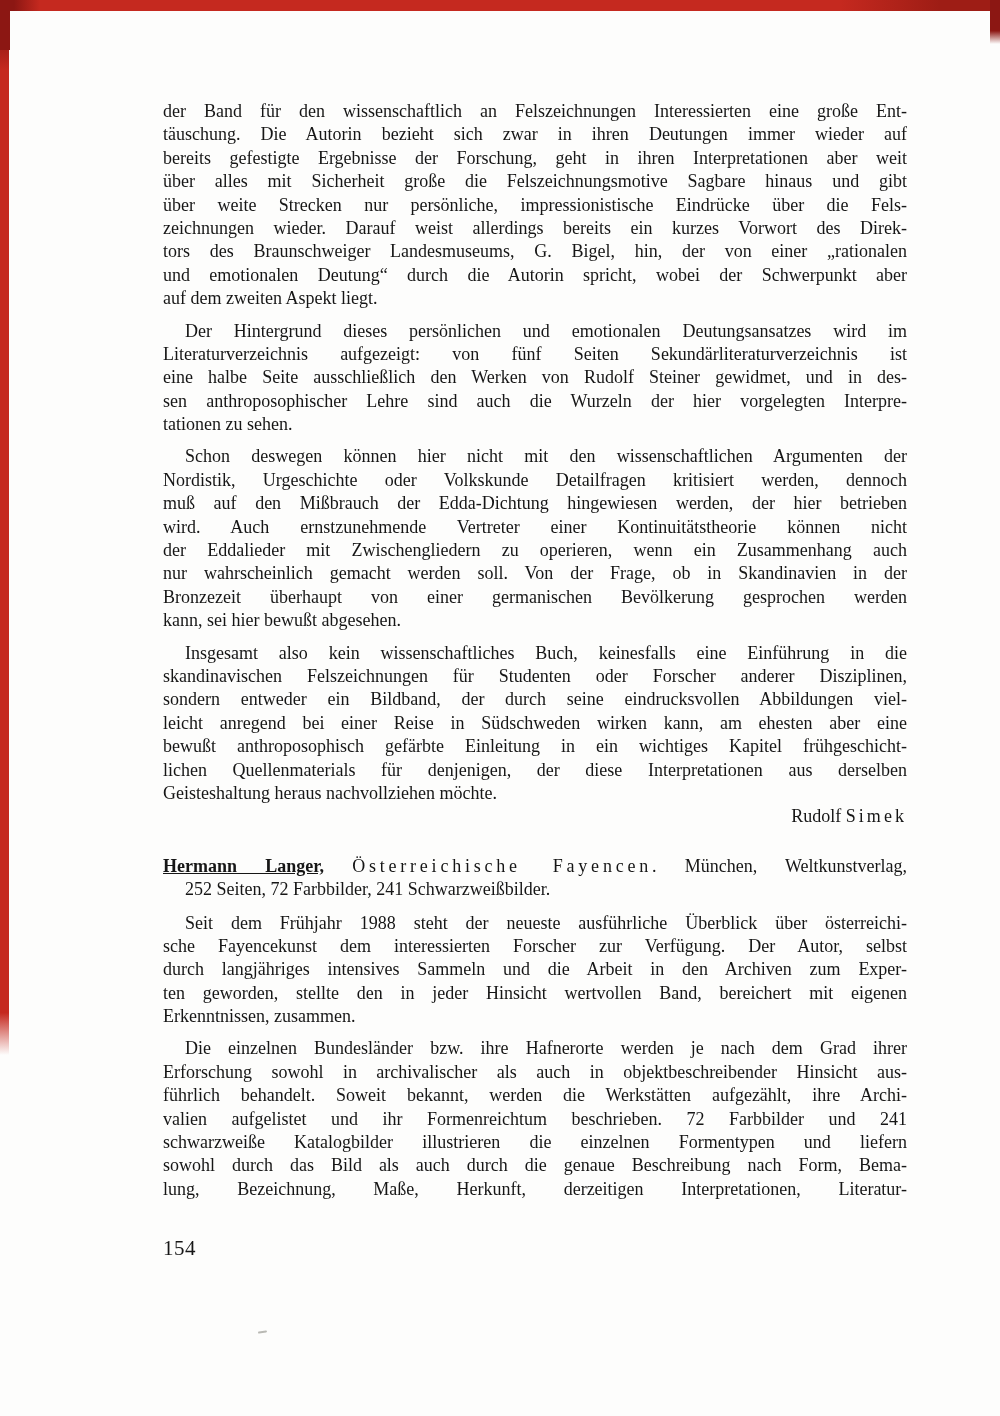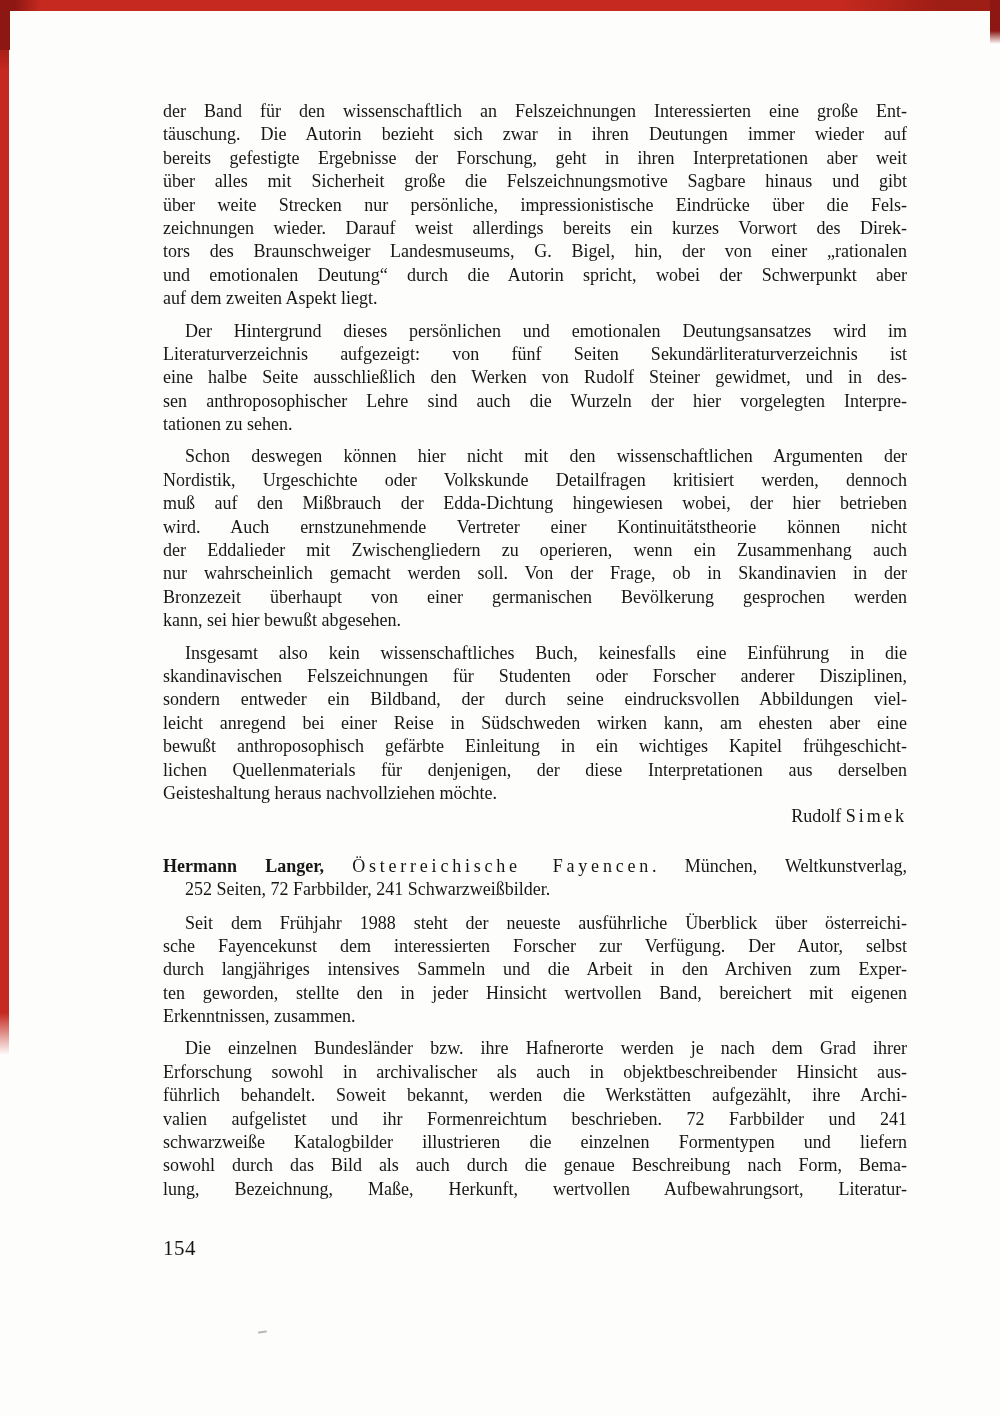--- a/index.html
+++ b/index.html
@@ -67,21 +67,21 @@
 
   .sig {
     text-align: left;
     text-align-last: right;
   }
   .sig .surname { letter-spacing: 0.17em; }
 
   .review2 { margin-top: 26px; }
   .review2 .p.after-head { margin-top: 10px; }
 
-  .head-author { font-weight: bold; }
+  .head-author { font-weight: bold; text-decoration: underline; }
   .head-title  { letter-spacing: 0.21em; }
 
   .pagenum {
     margin-top: 36px;
     font-size: 21px;
     letter-spacing: 0.5px;
     text-align: right;
     text-align-last: left;
   }
 
@@ -123,21 +123,21 @@
         <div class="line ind">Der Hintergrund dieses persönlichen und emotionalen Deutungsansatzes wird im</div>
         <div class="line">Literaturverzeichnis aufgezeigt: von fünf Seiten Sekundärliteraturverzeichnis ist</div>
         <div class="line">eine halbe Seite ausschließlich den Werken von Rudolf Steiner gewidmet, und in des-</div>
         <div class="line">sen anthroposophischer Lehre sind auch die Wurzeln der hier vorgelegten Interpre-</div>
         <div class="line last">tationen zu sehen.</div>
       </div>
 
       <div class="p">
         <div class="line ind">Schon deswegen können hier nicht mit den wissenschaftlichen Argumenten der</div>
         <div class="line">Nordistik, Urgeschichte oder Volkskunde Detailfragen kritisiert werden, dennoch</div>
-        <div class="line">muß auf den Mißbrauch der Edda-Dichtung hingewiesen wobei, der hier betrieben</div>
+        <div class="line">muß auf den Mißbrauch der Edda-Dichtung hingewiesen werden, der hier betrieben</div>
         <div class="line">wird. Auch ernstzunehmende Vertreter einer Kontinuitätstheorie können nicht</div>
         <div class="line">der Eddalieder mit Zwischengliedern zu operieren, wenn ein Zusammenhang auch</div>
         <div class="line">nur wahrscheinlich gemacht werden soll. Von der Frage, ob in Skandinavien in der</div>
         <div class="line">Bronzezeit überhaupt von einer germanischen Bevölkerung gesprochen werden</div>
         <div class="line last">kann, sei hier bewußt abgesehen.</div>
       </div>
 
       <div class="p">
         <div class="line ind">Insgesamt also kein wissenschaftliches Buch, keinesfalls eine Einführung in die</div>
         <div class="line">skandinavischen Felszeichnungen für Studenten oder Forscher anderer Disziplinen,</div>
@@ -163,21 +163,21 @@
         <div class="line last">Erkenntnissen, zusammen.</div>
       </div>
 
       <div class="p">
         <div class="line ind">Die einzelnen Bundesländer bzw. ihre Hafnerorte werden je nach dem Grad ihrer</div>
         <div class="line">Erforschung sowohl in archivalischer als auch in objektbeschreibender Hinsicht aus-</div>
         <div class="line">führlich behandelt. Soweit bekannt, werden die Werkstätten aufgezählt, ihre Archi-</div>
         <div class="line">valien aufgelistet und ihr Formenreichtum beschrieben. 72 Farbbilder und 241</div>
         <div class="line">schwarzweiße Katalogbilder illustrieren die einzelnen Formentypen und liefern</div>
         <div class="line">sowohl durch das Bild als auch durch die genaue Beschreibung nach Form, Bema-</div>
-        <div class="line">lung, Bezeichnung, Maße, Herkunft, wertvollen Aufbewahrungsort, Literatur-</div>
+        <div class="line">lung, Bezeichnung, Maße, Herkunft, derzeitigen Interpretationen, Literatur-</div>
       </div>
     </section>
 
     <div class="pagenum">154</div>
   </div>
 
   <div class="smudge"></div>
 </div>
 
 </body></html>

